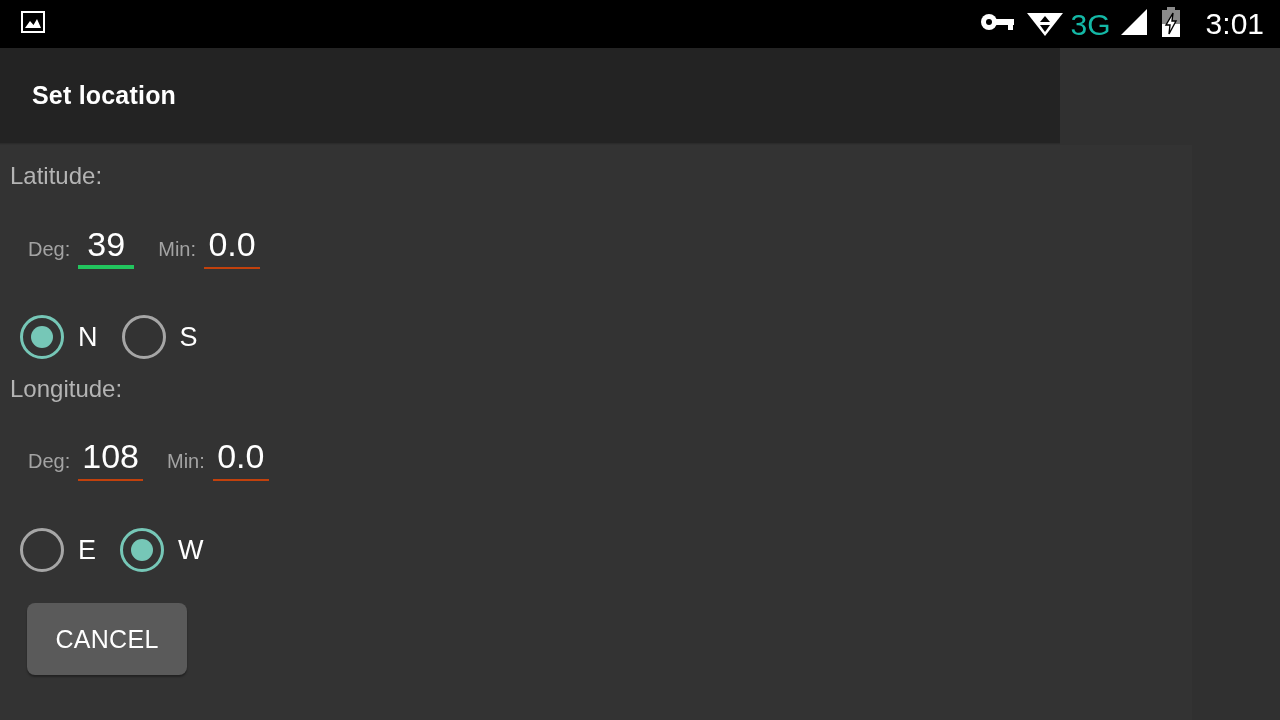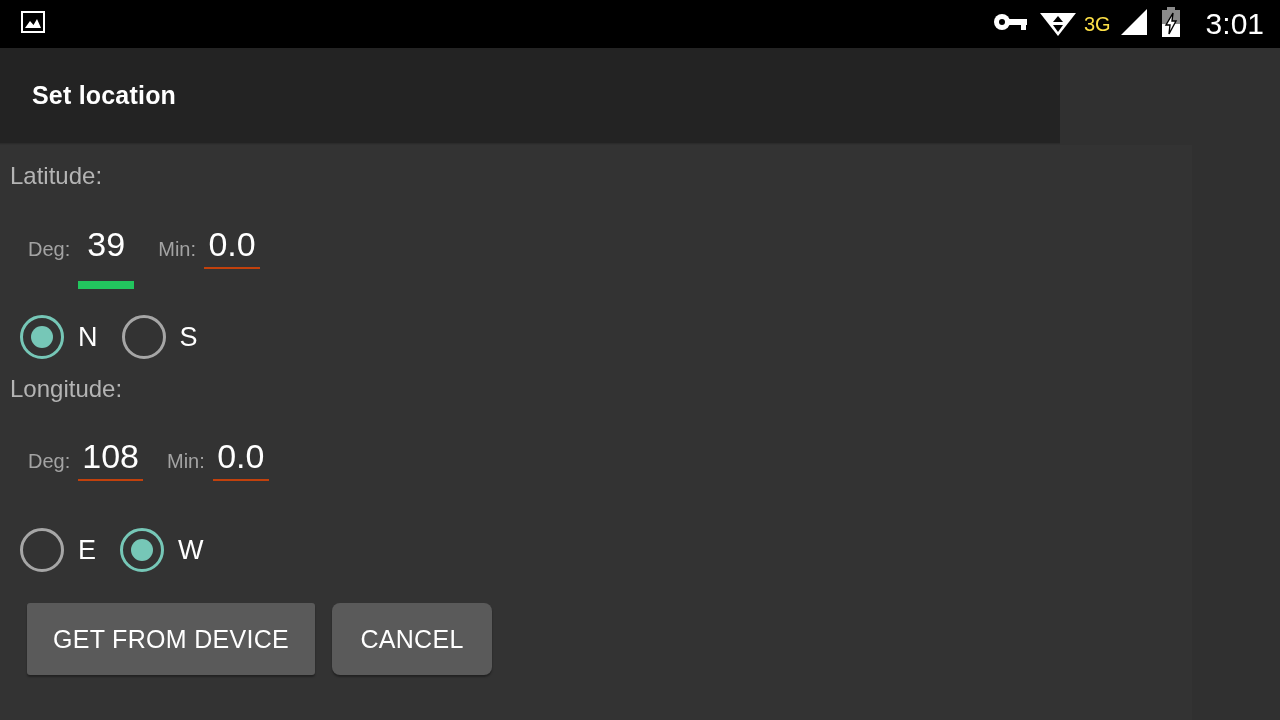--- a/index.html
+++ b/index.html
@@ -45,22 +45,22 @@
   .sb-icon { display: block; }
   .sb-time {
     color: #ffffff;
     font-size: 30px;
     line-height: 30px;
     letter-spacing: 0px;
     margin-left: 14px;
     font-family: "Liberation Sans", sans-serif;
   }
   .sb-3g {
-    color: #fde047;
-    font-size: 20px;
+    color: #14b8a6;
+    font-size: 30px;
     line-height: 31px;
     margin: 0 -2px 0 -3px;
   }
 
   
   .appbar {
     position: absolute;
     left: 0; top: 48px;
     width: 1060px;
     height: 96px;
@@ -116,22 +116,22 @@
     color: #ffffff;
     font-size: 34px;
     line-height: 38px;
     margin-left: 8px;
     padding: 0 4px 4px 4px;
     min-width: 48px;
     text-align: center;
     border-bottom: 2px solid #c2410c;
   }
   .field-input.focused {
-    border-bottom: 8px solid #22c55e;
-    padding-bottom: 18px;
+    border-bottom: 4px solid #22c55e;
+    padding-bottom: 2px;
   }
   .field-gap { width: 16px; }
 
   
   .radio-row {
     position: absolute;
     left: 20px;
     display: flex;
     align-items: center;
   }
@@ -290,18 +290,17 @@
         <span class="radio"></span>
         <span class="radio-text">E</span>
       </div>
       <div class="radio-opt">
         <span class="radio checked"></span>
         <span class="radio-text">W</span>
       </div>
     </div>
 
     <div class="button-row">
-      <button class="btn" id="btn-get">GET FROM DEVICE</button>
       <button class="btn" id="btn-cancel">CANCEL</button>
     </div>
 
   </div>
 </div>
 
 </body></html>

